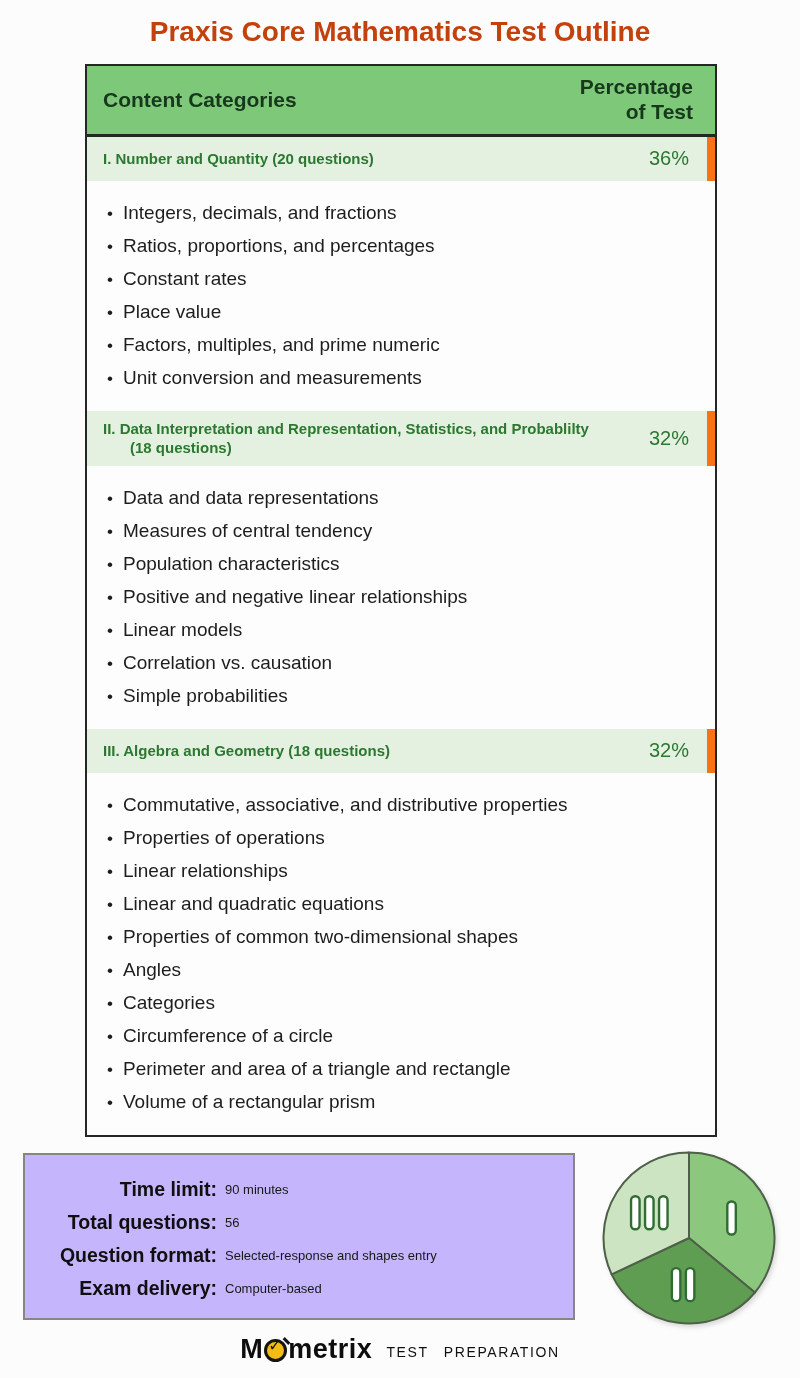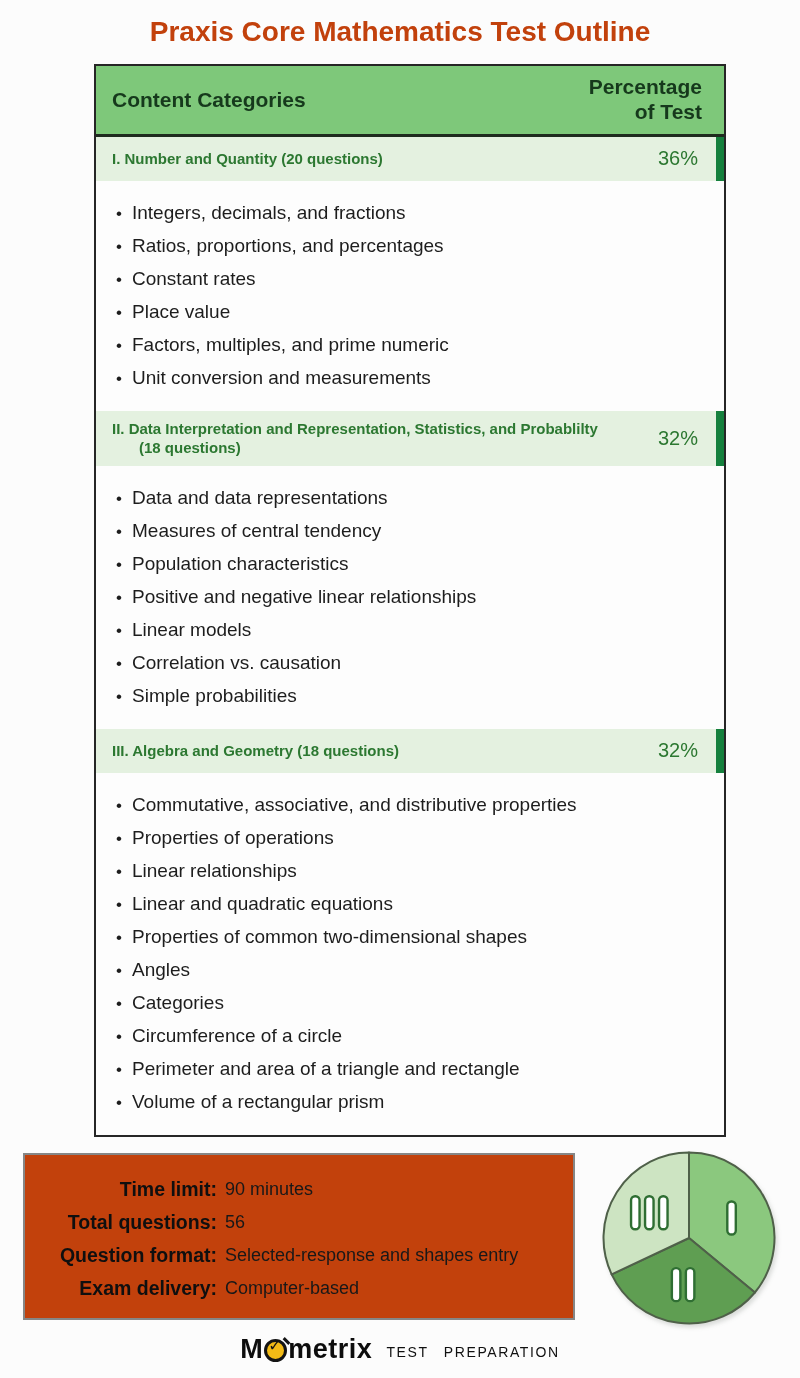--- a/index.html
+++ b/index.html
@@ -9,22 +9,22 @@
     font-family:"Liberation Sans","DejaVu Sans",sans-serif;
     -webkit-font-smoothing:antialiased;
   }
   .title{
     position:absolute;top:16px;left:0;width:800px;
     text-align:center;font-size:28px;font-weight:bold;color:#c2410c;
     letter-spacing:0px;margin:0;
   }
   
   .outline-table{
-    position:absolute;left:94px;top:64px;width:632px;box-sizing:border-box;
-    border:2px solid #262626;background:#15803d;
+    position:absolute;left:85px;top:64px;width:632px;box-sizing:border-box;
+    border:2px solid #262626;background:#f97316;
   }
   .thead{
     display:flex;align-items:center;justify-content:space-between;
     background:#7ec87a;border-bottom:3px solid #1e2b1e;
     padding:9px 22px 9px 16px;min-height:46px;
   }
   .th-left{font-size:21px;font-weight:bold;color:#16391c;}
   .th-right{
     width:122px;text-align:right;font-size:21px;font-weight:bold;
     color:#16391c;line-height:1.18;
@@ -47,29 +47,29 @@
   ul.topics li{
     display:flex;align-items:baseline;line-height:32px;
     font-size:19px;color:#1d1d1d;
   }
   ul.topics .dot{
     flex:0 0 auto;width:16px;text-align:left;color:#1d1d1d;font-size:17px;
   }
   
   .info-box{
     position:absolute;left:23px;top:1153px;width:552px;height:167px;
-    box-sizing:border-box;border:2px solid #868686;background:#c2410c;
+    box-sizing:border-box;border:2px solid #868686;background:#c4b5fd;
     padding-top:18px;
   }
   .info-row{display:flex;line-height:33px;}
   .info-label{
     width:192px;text-align:right;font-weight:bold;font-size:19.5px;color:#0f0f0f;
     white-space:nowrap;
   }
-  .info-value{margin-left:8px;font-size:18px;color:#181818;white-space:nowrap;}
+  .info-value{margin-left:8px;font-size:13px;color:#181818;white-space:nowrap;}
   
   .pie{
     position:absolute;left:601px;top:1150px;width:176px;height:176px;
     filter:drop-shadow(2px 3px 2px rgba(60,70,60,0.18));
   }
   
   .brand{
     position:absolute;left:0;top:1334px;width:800px;
     display:flex;justify-content:center;align-items:center;
   }

